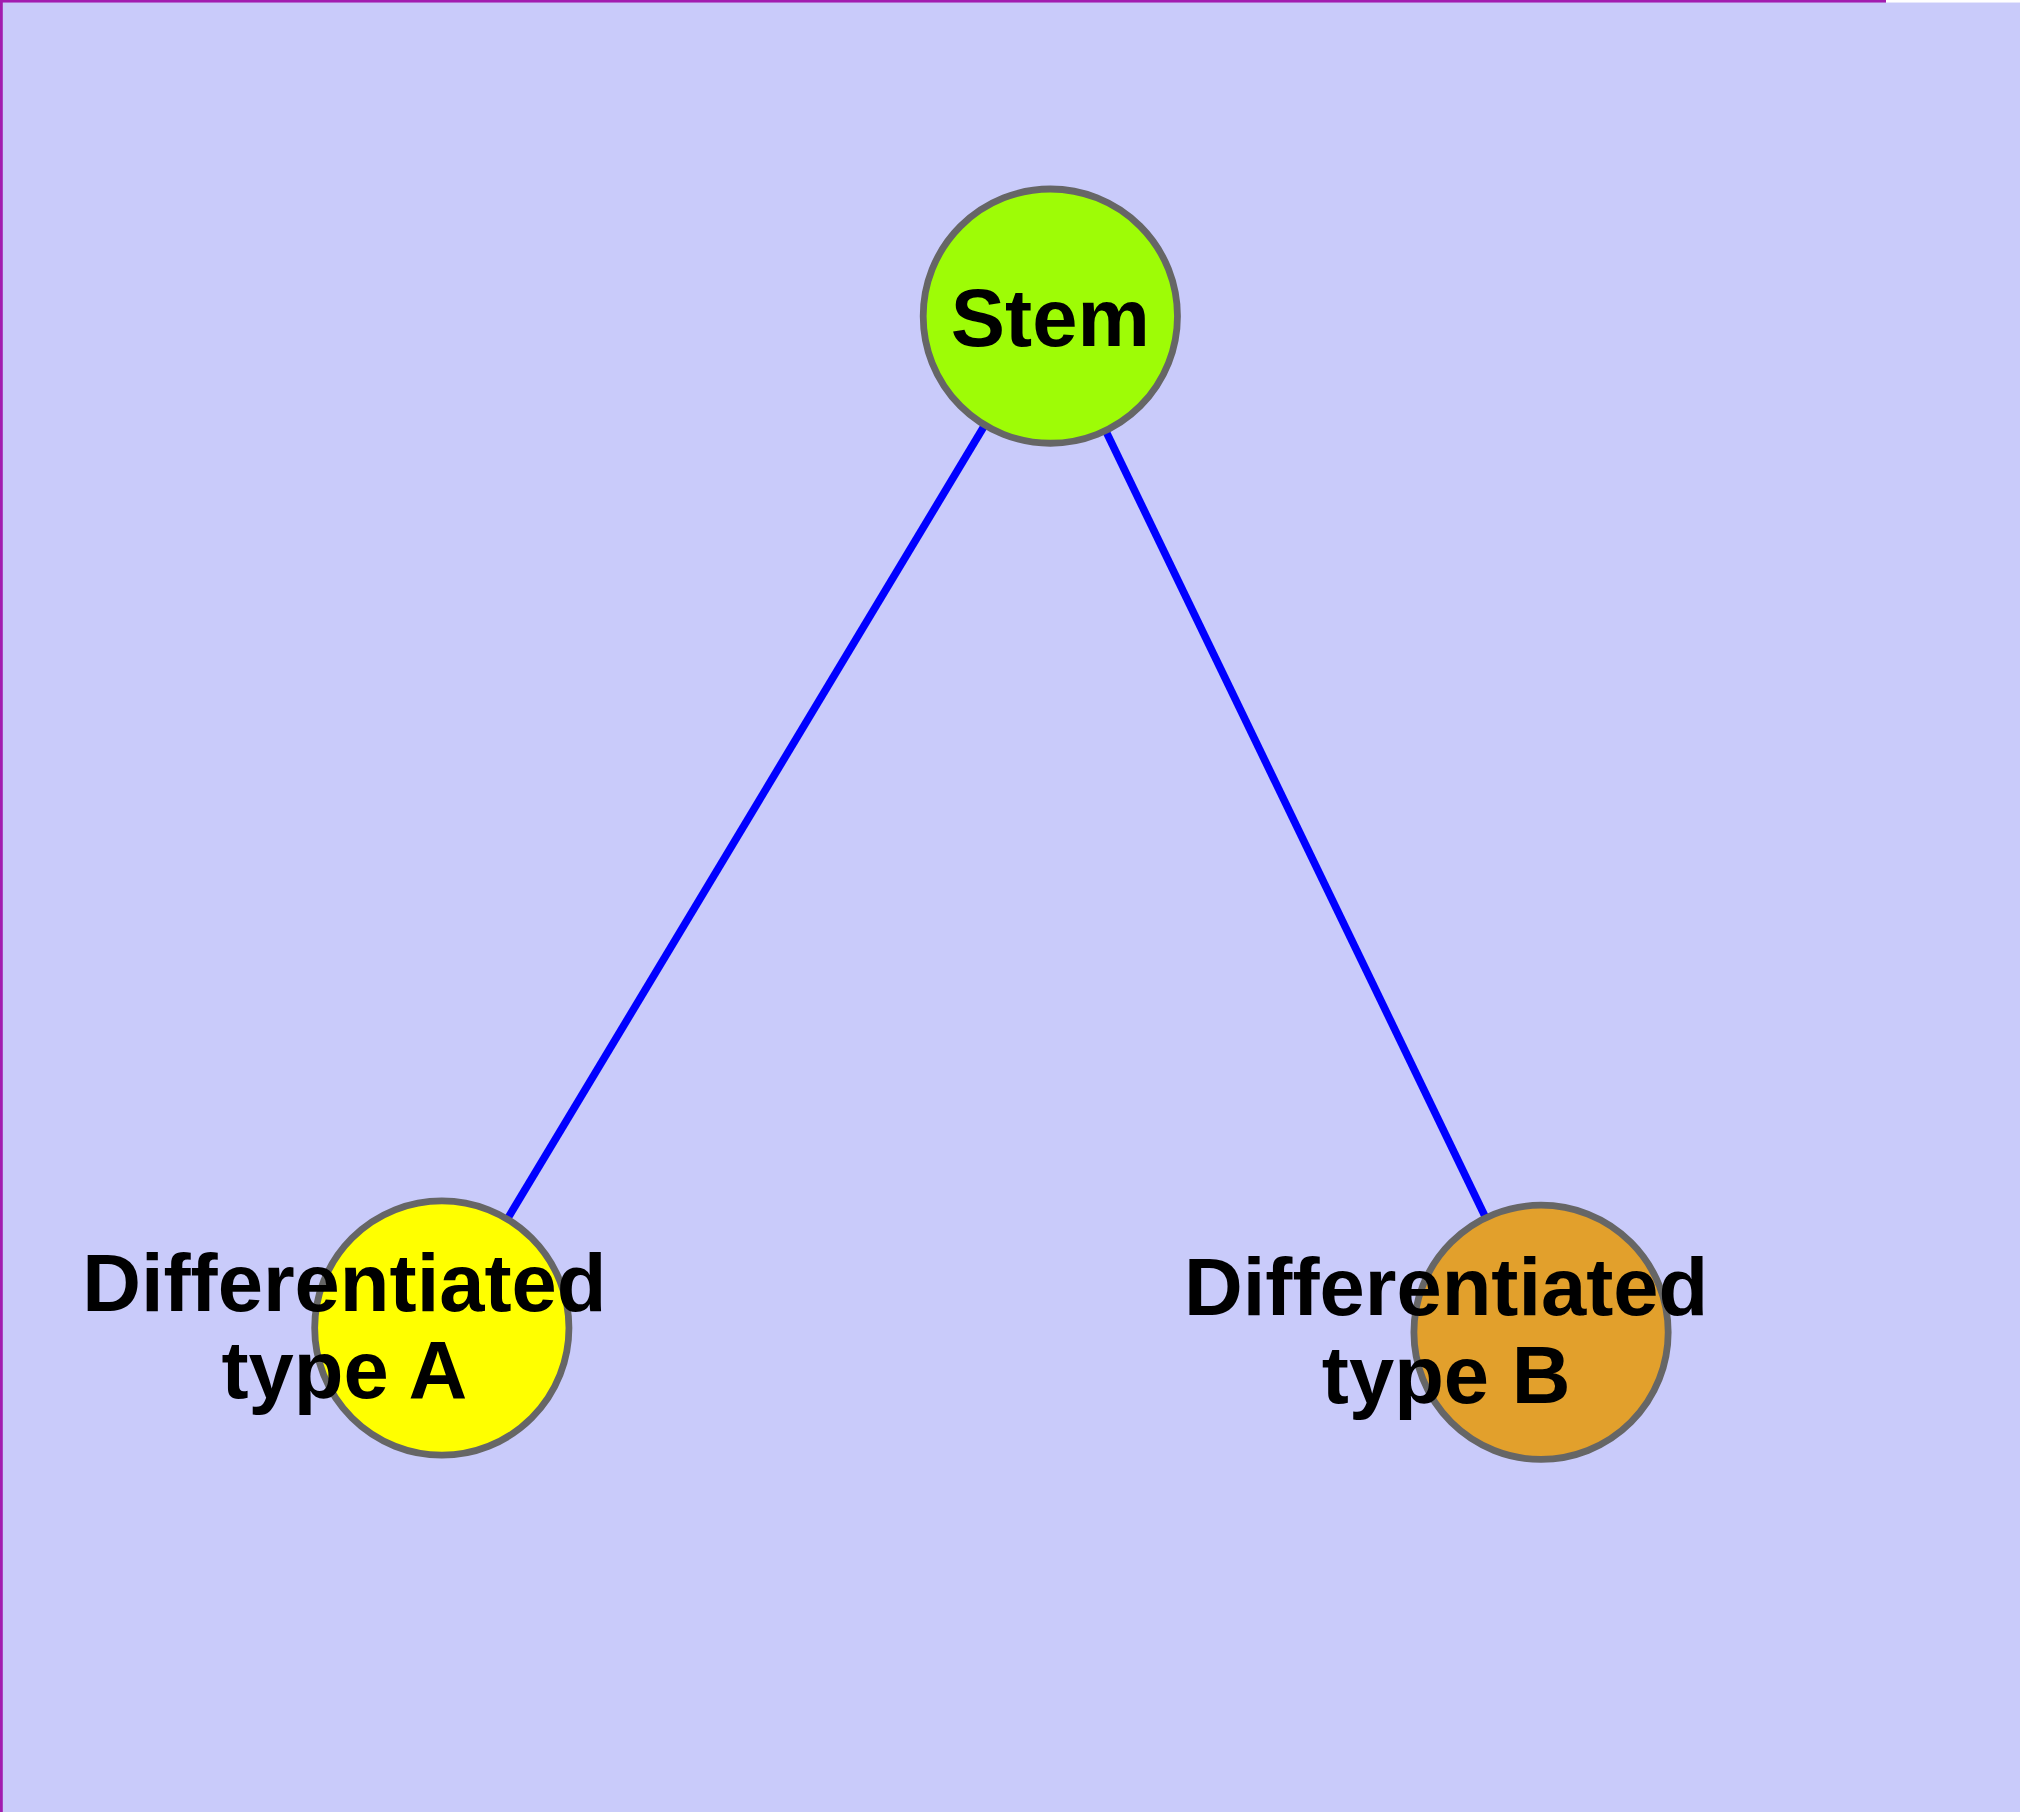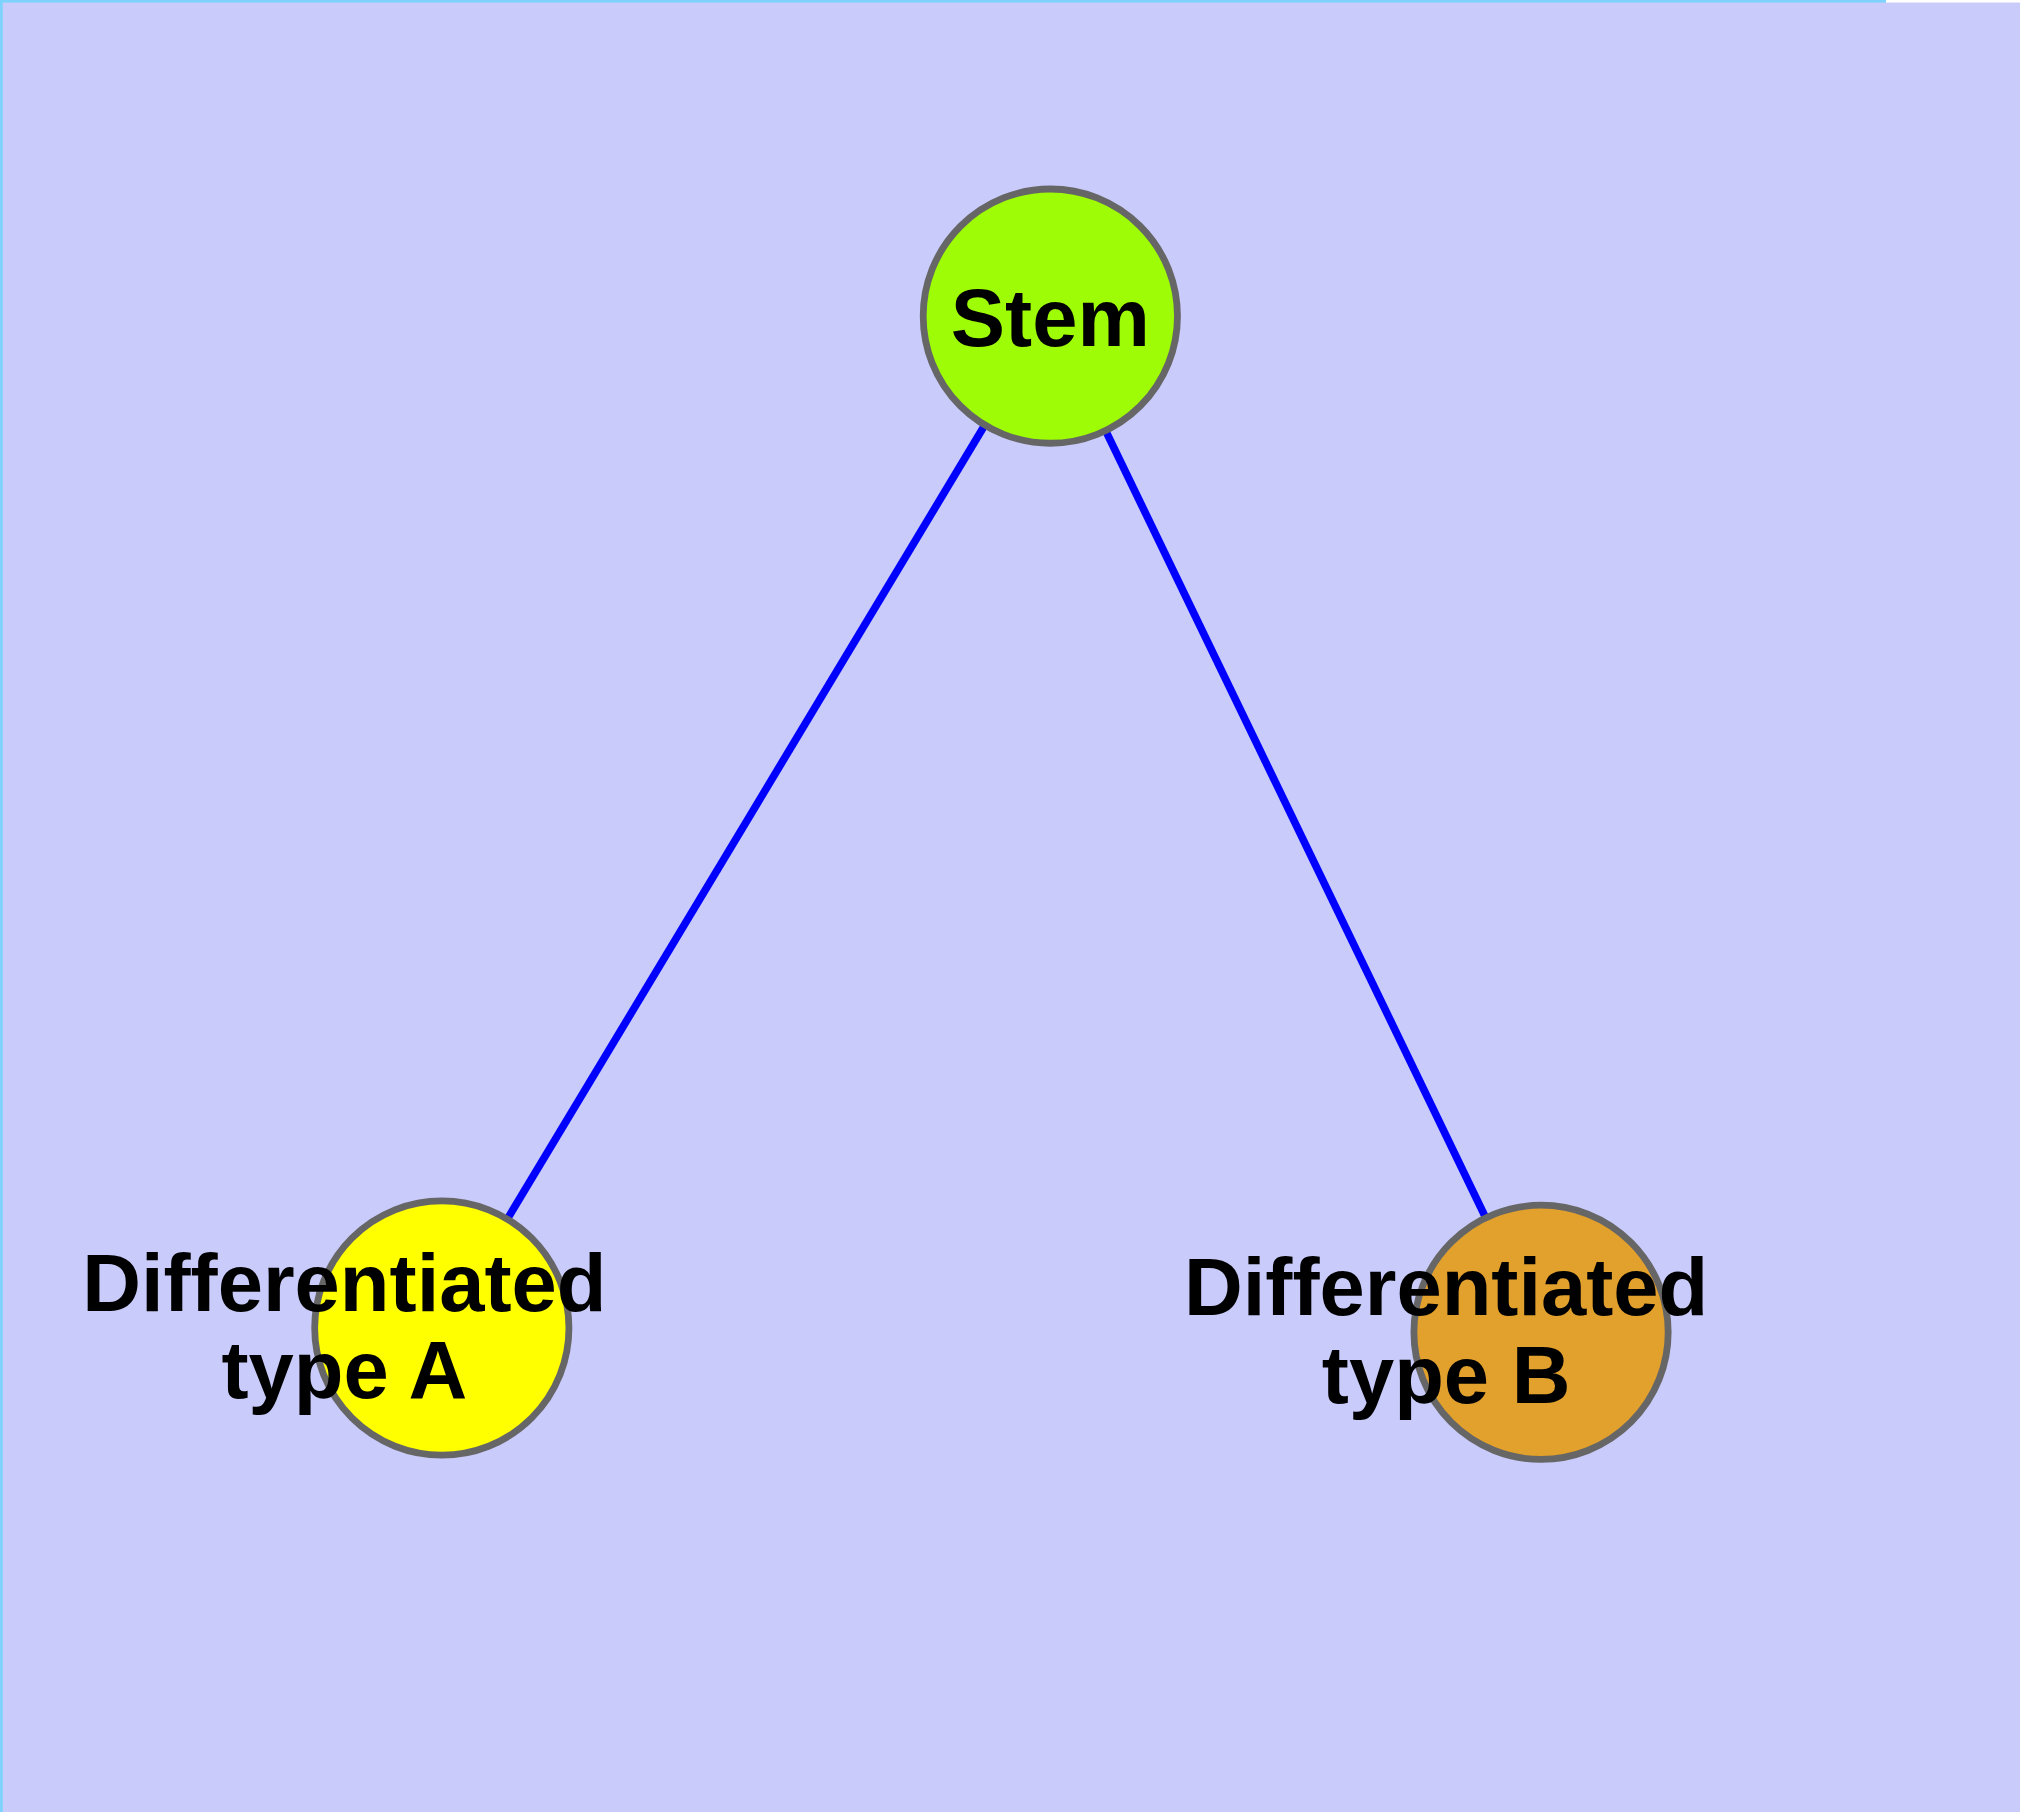--- a/index.html
+++ b/index.html
@@ -10,21 +10,21 @@
   body {
     width: 2021px;
     height: 1812px;
     overflow: hidden;
     font-family: "Liberation Sans", sans-serif;
   }
   #canvas-wrap {
     position: relative;
     width: 1886px;
     height: 1812px;
-    background: #7dd3fc;
+    background: #a21caf;
   }
   #graph-svg {
     position: absolute;
     top: 0;
     left: 0;
     width: 2021px;
     height: 1812px;
     display: block;
   }
   .node-label {

